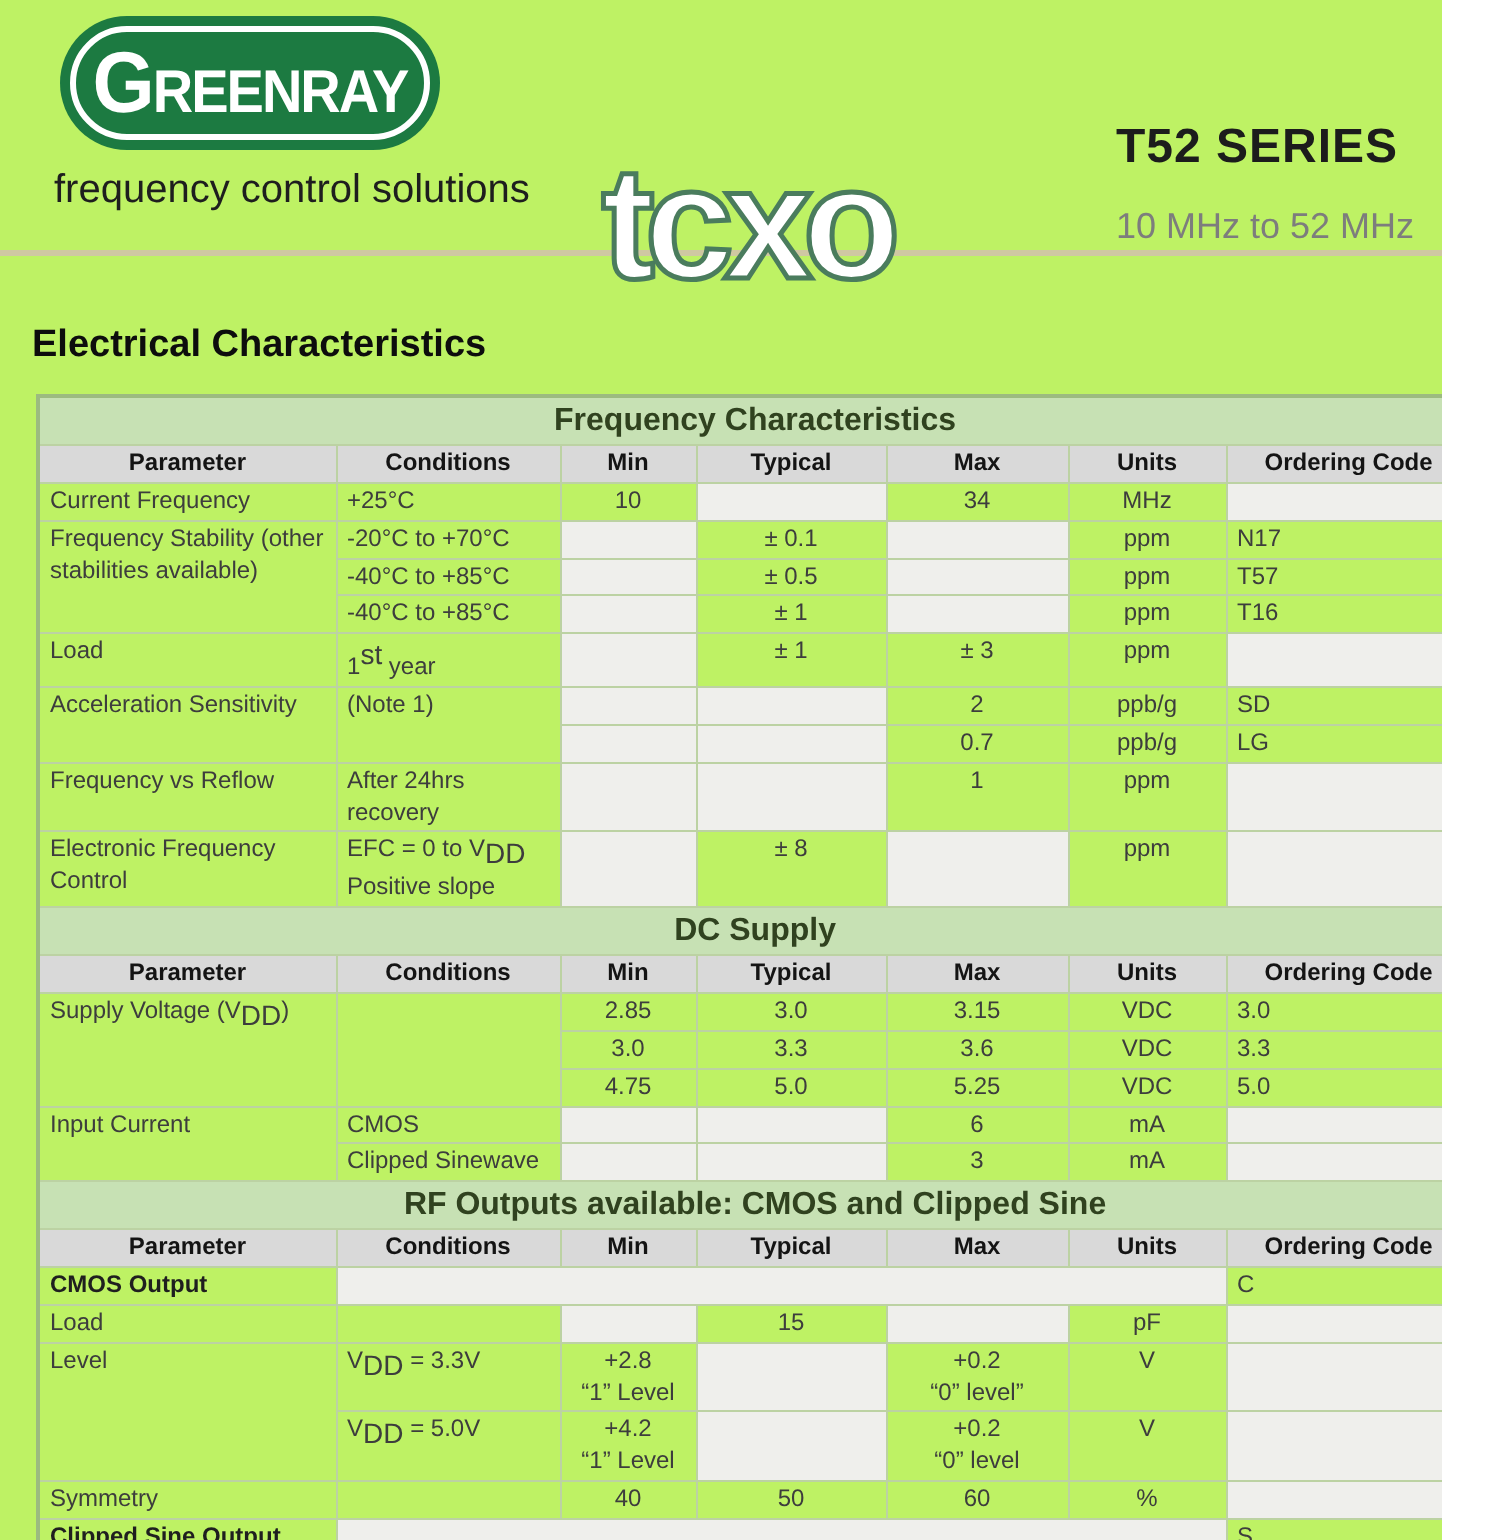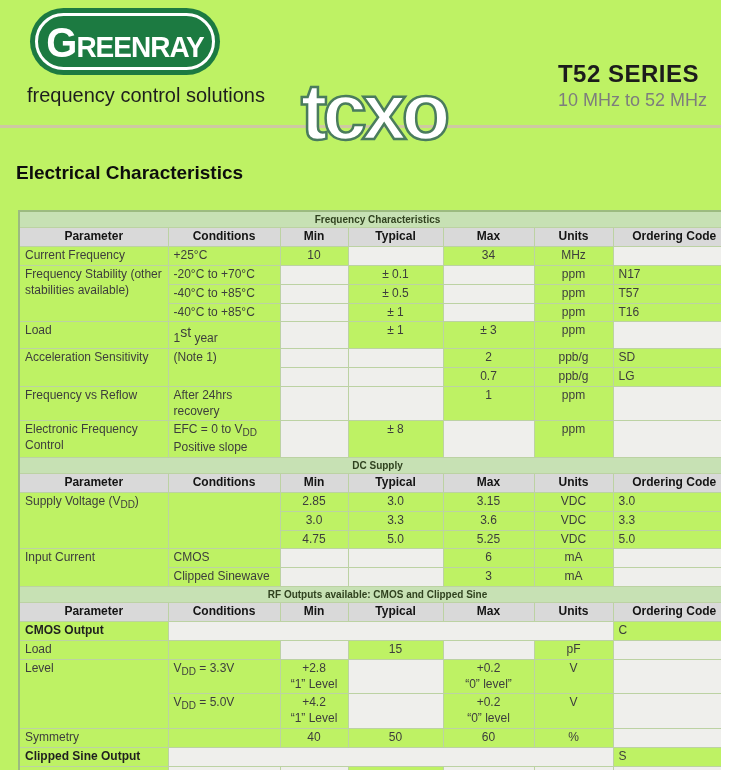--- a/index.html
+++ b/index.html
@@ -25,48 +25,48 @@
   .logo-text {
     display:block; color:#ffffff; font-weight:bold; font-size:28px;
     letter-spacing:-1px; line-height:1; transform:scaleY(1.08);
   }
   .logo-text::first-letter { font-size:40px; }
 
   .tagline { position:absolute; top:84px; left:27px; font-size:20px; color:#1e1e1e; }
 
   .series { position:absolute; top:60px; right:14px; text-align:left; }
   .series-title { font-size:24px; font-weight:bold; color:#1c1c1c; letter-spacing:0.5px; }
-  .series-sub { font-size:18px; color:#7d7d7d; margin-top:2px; }
+  .series-sub { font-size:18px; color:#7d7d7d; margin-top:15px; }
 
   .watermark { position:absolute; top:70px; left:258px; }
 
   
-  .page-title { font-size:19px; font-weight:bold; color:#0d0d0d; margin:6px 0 26px 16px; }
+  .page-title { font-size:19px; font-weight:bold; color:#0d0d0d; margin:6px 0 13px 16px; }
 
   
   table.chars {
     border-collapse:collapse; table-layout:fixed; width:717px; margin-left:18px;
     font-size:12px; color:#3d3d3d; border:2px solid #9cbb80;
   }
   table.chars td {
     border:1px solid #bcd2a3; padding:1px 5px; vertical-align:top;
     line-height:1.32; overflow:hidden;
   }
   tr.section-row td {
     background:#c7e1b4; color:#30421f; font-weight:bold; text-align:center;
-    font-size:10px; padding:1px 2px;
+    font-size:16px; padding:1px 2px;
   }
   tr.header-row td {
     background:#d9d9d9; color:#141414; font-weight:bold; text-align:center; padding:1px 2px;
   }
   td.shaded { background:#efefec; }
   td.bold { font-weight:bold; color:#1f1f1f; }
   td.al { text-align:left; }
   td.ac { text-align:center; }
-  sub { font-size:10px; }
+  sub { font-size:14px; }
   sup { font-size:14px; }
 </style>
 </head>
 <body>
 
 <div class="page">
 
   <div class="header">
     <div class="logo">
       <div class="logo-inner">

